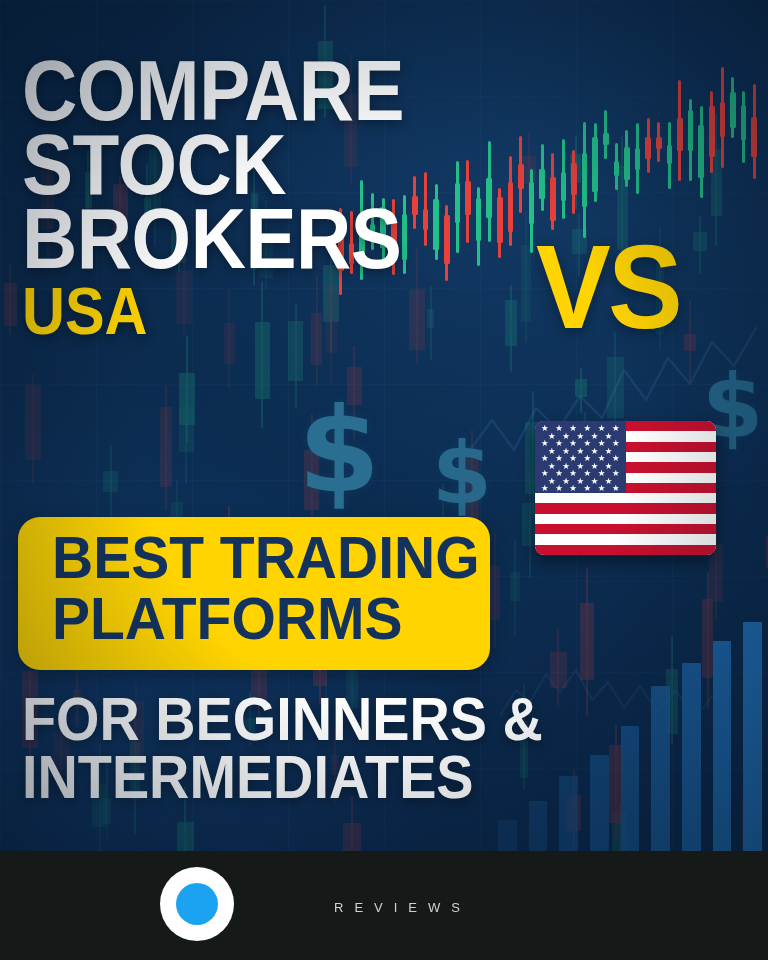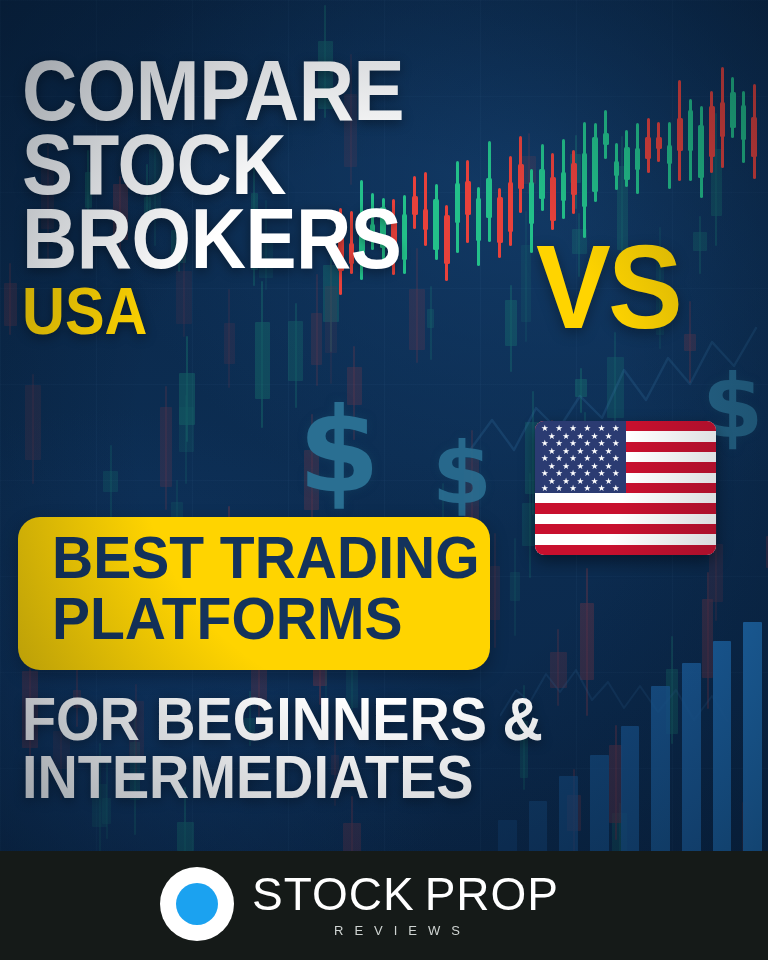--- a/index.html
+++ b/index.html
@@ -512,21 +512,18 @@
   </div>
 
   <div class="bg-vignette"></div>
 
   <div class="footer">
     <div class="logo-wrap">
       <div class="logo-ring">
         <div class="logo-dot"></div>
       </div>
       <div class="logo-text">
-        <div class="logo-main">
-          <span class="logo-stock">STOCK</span><span class="logo-prop">PROP</span>
-        </div>
         <div class="logo-sub">REVIEWS</div>
       </div>
     </div>
   </div>
 
 </div>
 
 </body></html>

